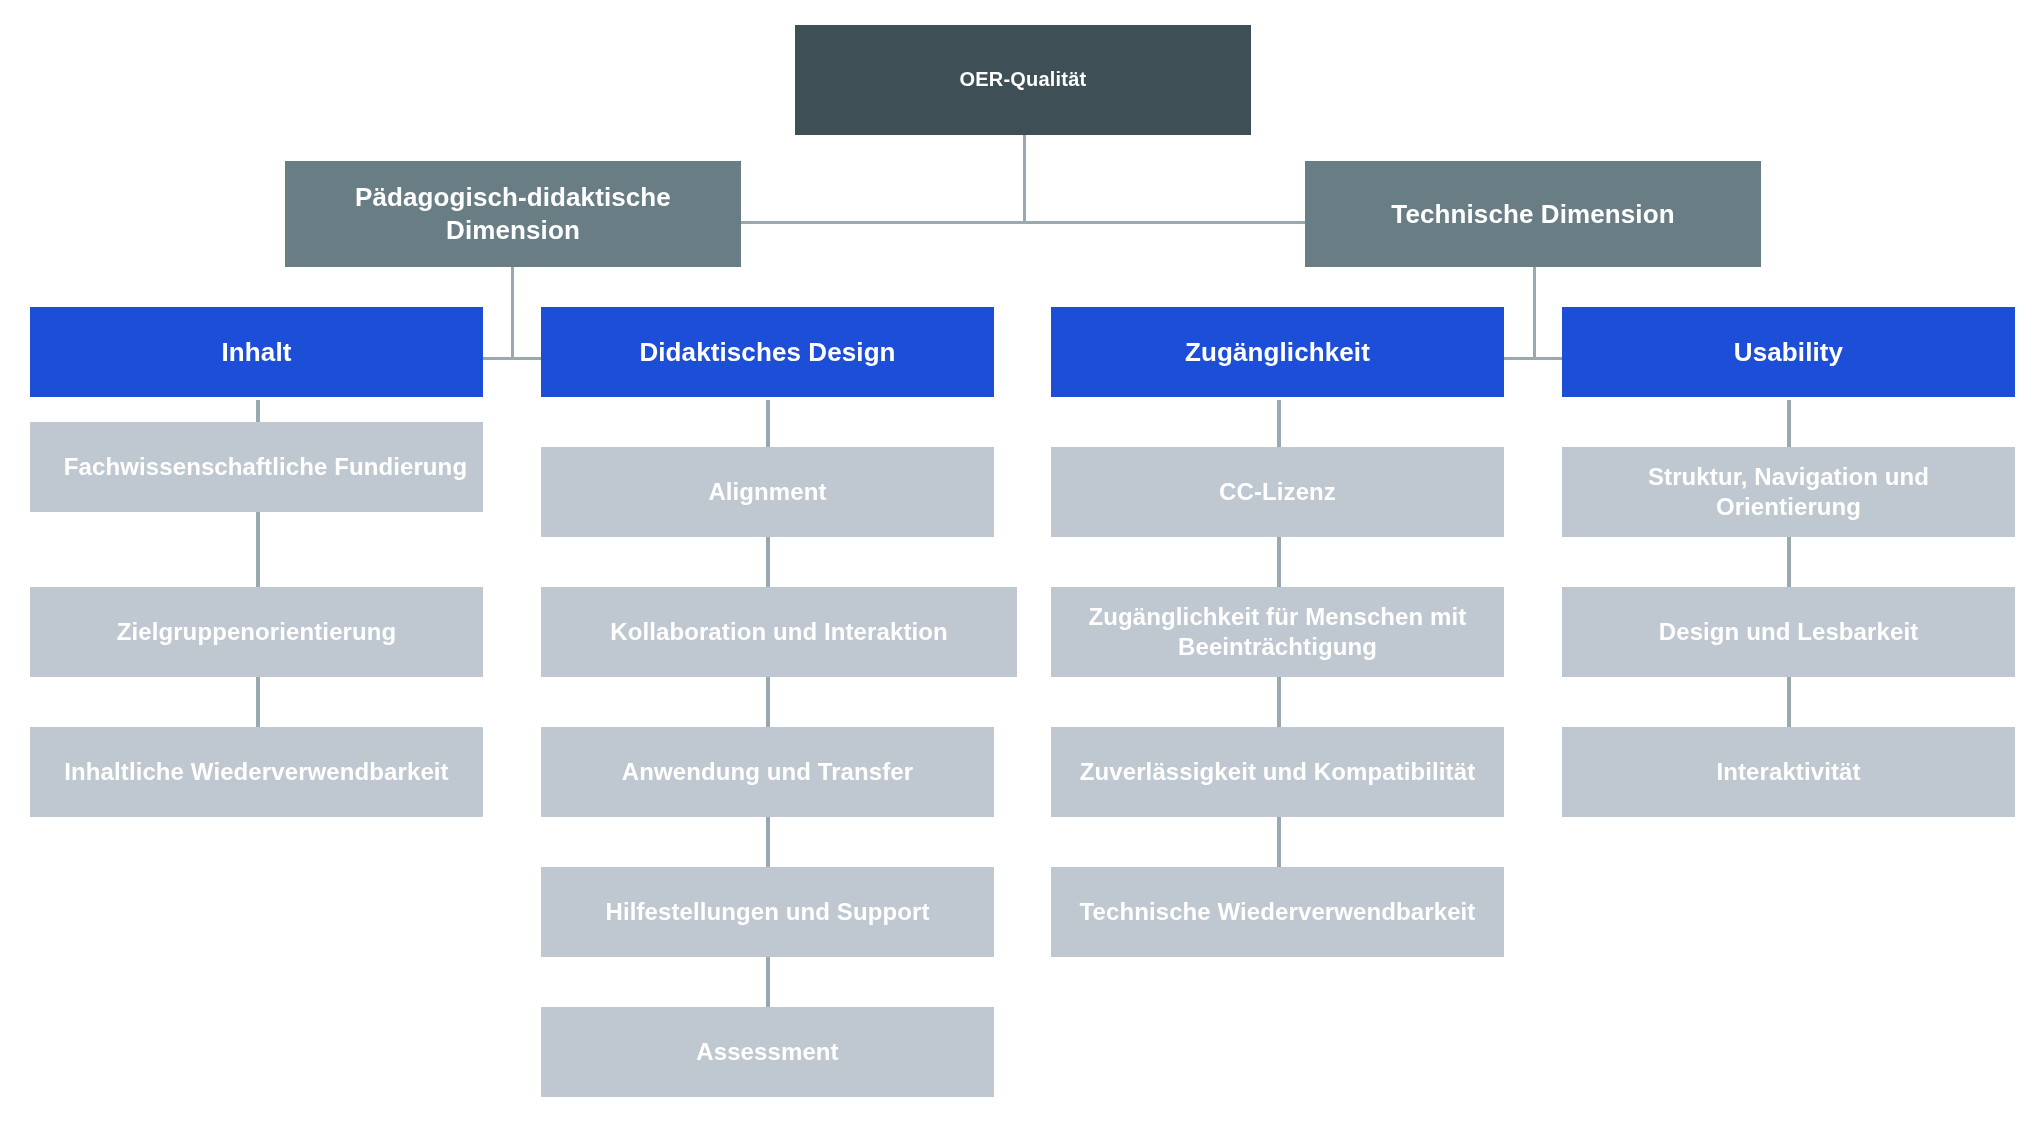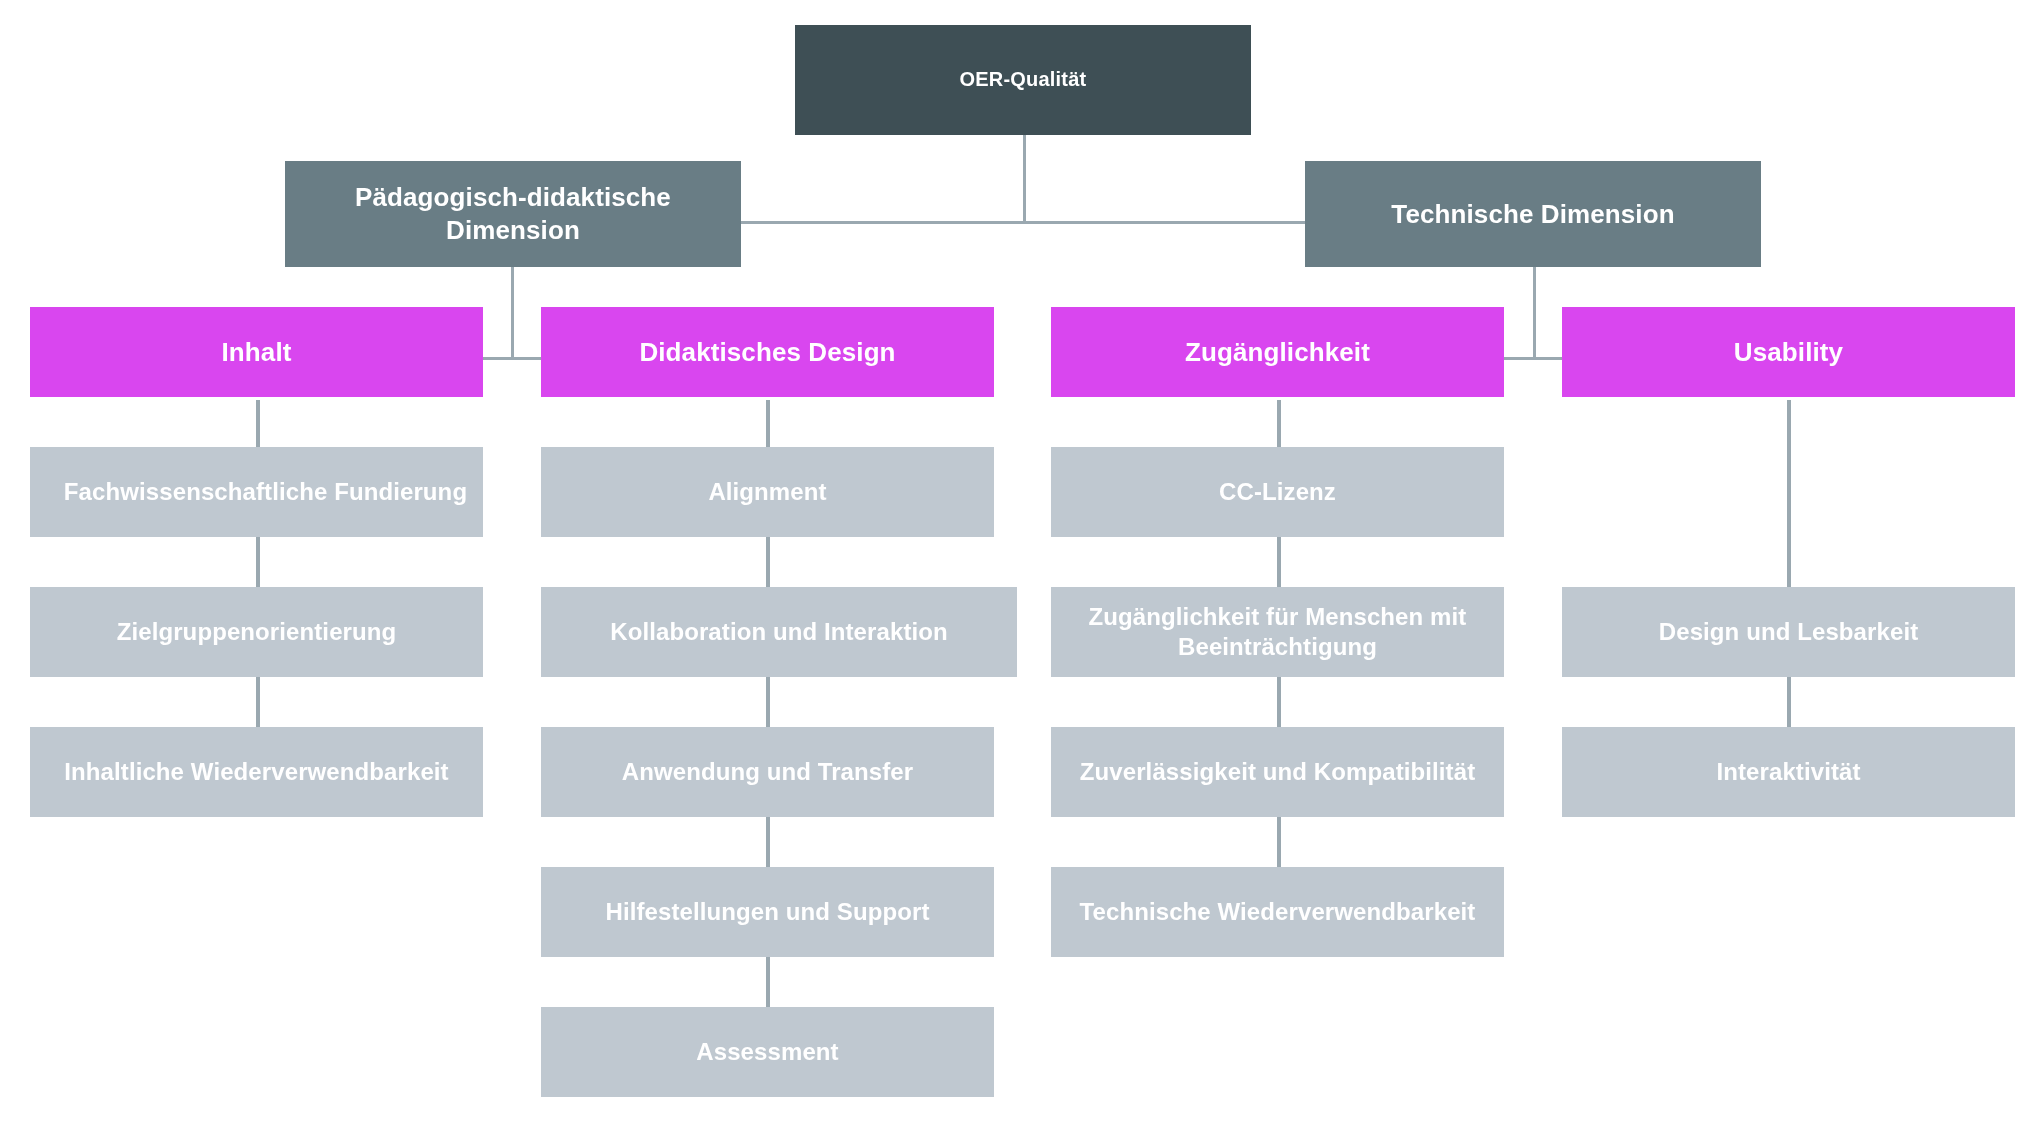--- a/index.html
+++ b/index.html
@@ -32,21 +32,21 @@
     background: #3e4f55;
     font-size: 20px;
     letter-spacing: 0.2px;
   }
   .node.lvl-dim {
     background: #697d85;
     font-size: 26px;
     letter-spacing: 0.1px;
   }
   .node.lvl-cat {
-    background: #d946ef;
+    background: #1d4ed8;
     font-size: 26px;
     letter-spacing: 0.1px;
   }
   .node.lvl-leaf {
     background: #bfc8d0;
     font-size: 24px;
     letter-spacing: 0.1px;
   }
   .conn {
     position: absolute;
@@ -97,21 +97,21 @@
   </div>
 
   <div class="node lvl-cat" style="left:1051px; top:307px; width:453px; height:90px;">
     <span>Zugänglichkeit</span>
   </div>
 
   <div class="node lvl-cat" style="left:1562px; top:307px; width:453px; height:90px;">
     <span>Usability</span>
   </div>
 
-  <div class="node lvl-leaf" style="left:30px; top:447px; width:453px; height:90px;padding-left:30px;">
+  <div class="node lvl-leaf" style="left:30px; top:422px; width:453px; height:90px;padding-left:30px;">
     <span>Fachwissenschaftliche Fundierung</span>
   </div>
   <div class="node lvl-leaf" style="left:30px; top:587px; width:453px; height:90px;">
     <span>Zielgruppenorientierung</span>
   </div>
   <div class="node lvl-leaf" style="left:30px; top:727px; width:453px; height:90px;">
     <span>Inhaltliche Wiederverwendbarkeit</span>
   </div>
 
   <div class="node lvl-leaf" style="left:541px; top:447px; width:453px; height:90px;">
@@ -136,20 +136,23 @@
   <div class="node lvl-leaf" style="left:1051px; top:587px; width:453px; height:90px;">
     <span>Zugänglichkeit für Menschen mit Beeinträchtigung</span>
   </div>
   <div class="node lvl-leaf" style="left:1051px; top:727px; width:453px; height:90px;">
     <span>Zuverlässigkeit und Kompatibilität</span>
   </div>
   <div class="node lvl-leaf" style="left:1051px; top:867px; width:453px; height:90px;">
     <span>Technische Wiederverwendbarkeit</span>
   </div>
 
+  <div class="node lvl-leaf" style="left:1562px; top:447px; width:453px; height:90px;">
+    <span>Struktur, Navigation und Orientierung</span>
+  </div>
   <div class="node lvl-leaf" style="left:1562px; top:587px; width:453px; height:90px;">
     <span>Design und Lesbarkeit</span>
   </div>
   <div class="node lvl-leaf" style="left:1562px; top:727px; width:453px; height:90px;">
     <span>Interaktivität</span>
   </div>
 
 </div>
 
 </body></html>

